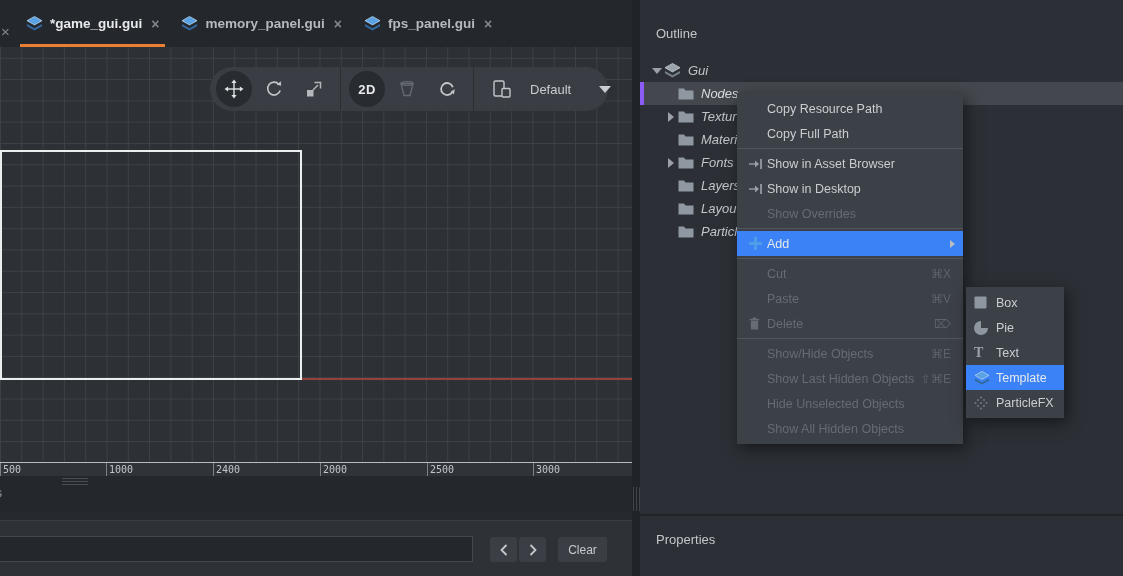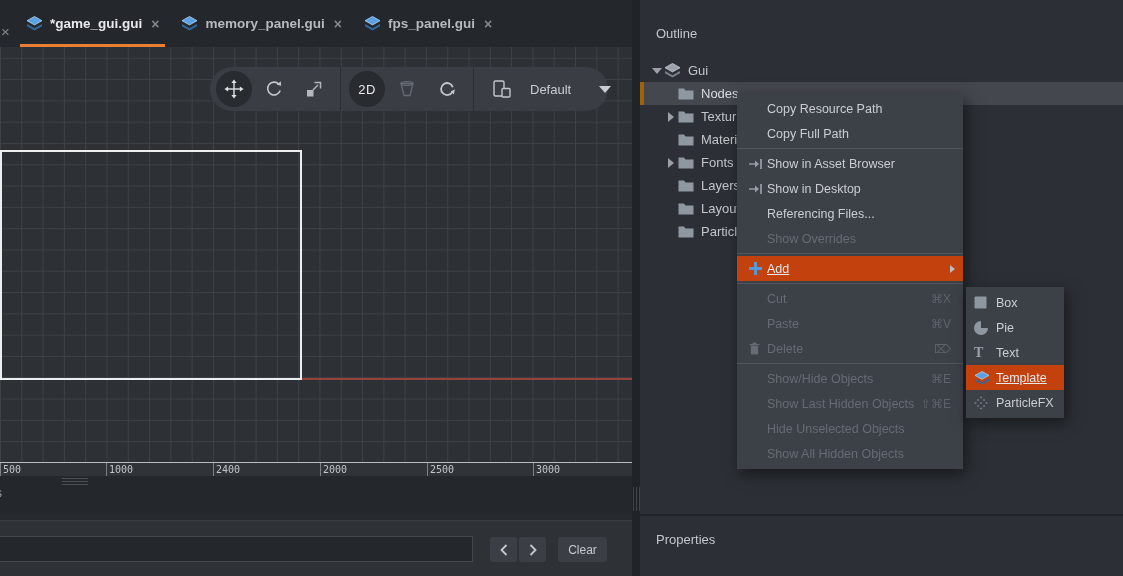--- a/index.html
+++ b/index.html
@@ -41,21 +41,21 @@
   
   #scene-toolbar {
     left:210px; top:20px; width:398px; height:44px; background:#3a3e44;
     border-radius:22px; display:flex; align-items:center; padding-left:6px;
   }
   .tool-circle { width:36px; height:36px; border-radius:50%; background:#282b30;
     display:flex; align-items:center; justify-content:center; flex:0 0 auto; cursor:pointer; }
   .tool-plain { width:36px; height:36px; display:flex; align-items:center; justify-content:center;
     flex:0 0 auto; margin-left:4px; cursor:pointer; }
   .tool-sep { width:1px; height:44px; background:#2b2e33; margin:0 8px; flex:0 0 auto; }
-  .tool-2d-text { font-size:13px; font-weight:normal; color:#e8eaec; letter-spacing:0.5px; }
+  .tool-2d-text { font-size:13px; font-weight:bold; color:#e8eaec; letter-spacing:0.5px; }
   .profile-label { font-size:13px; color:#c9cdd1; margin-left:10px; cursor:pointer; }
   .dd-caret { width:0; height:0; border-left:6px solid transparent; border-right:6px solid transparent;
     border-top:7px solid #c9cdd1; margin-left:28px; cursor:pointer; }
 
   
   #ruler { left:0; top:462px; width:632px; height:14px; background:#303439; border-top:1px solid #b9bdc1; }
   .ruler-tick { position:absolute; top:0; height:14px; }
   .ruler-tick .tick-line { position:absolute; left:0; top:0; width:1px; height:14px; background:#7d8288; }
   .ruler-tick .tick-label { position:absolute; left:3px; top:1px; font-family:"DejaVu Sans Mono",monospace;
     font-size:10px; color:#c2c5c9; white-space:nowrap; }
@@ -80,40 +80,40 @@
 
   
   #v-splitter { left:632px; top:0; width:8px; height:576px; background:#202328; cursor:col-resize; }
   #v-splitter-grip { position:absolute; left:0px; top:487px; width:8px; height:24px; display:flex; gap:2px; justify-content:center; }
   #v-splitter-grip i { display:block; width:1px; height:24px; background:#41454b; }
 
   
   #right-panel { left:640px; top:0; width:483px; height:576px; background:#2c3036; }
   #outline-title { position:absolute; left:16px; top:26px; font-size:13px; color:#c3c7cb; }
   .tree-row { position:absolute; left:0; width:483px; height:23px; display:flex; align-items:center; cursor:pointer; }
-  .tree-row.selected { background:#44484e; border-left:4px solid #a16207; }
-  .tree-label { font-size:13px; color:#c2c6ca; white-space:nowrap; }
+  .tree-row.selected { background:#44484e; border-left:4px solid #8b5cf6; }
+  .tree-label { font-size:13px; color:#c2c6ca; white-space:nowrap;font-style:italic; }
   .tree-row.selected .tree-label { color:#d8dbde; }
   .tw-down { width:0; height:0; border-left:5px solid transparent; border-right:5px solid transparent;
     border-top:6px solid #9aa0a6; }
   .tw-right { width:0; height:0; border-top:5px solid transparent; border-bottom:5px solid transparent;
     border-left:6px solid #9aa0a6; }
   .tw-slot { width:14px; display:flex; justify-content:center; flex:0 0 auto; }
   .ticon { display:flex; align-items:center; justify-content:center; margin-right:7px; flex:0 0 auto; }
 
   #panel-divider { position:absolute; left:0; top:514px; width:483px; height:2px; background:#202328; }
   #properties-title { position:absolute; left:16px; top:532px; font-size:13px; color:#c3c7cb; }
 
   
   #context-menu { left:737px; top:93px; width:226px; background:#3c4047;
     box-shadow:3px 5px 14px rgba(0,0,0,0.5); padding:3px 0; z-index:50; }
   .menu-item { height:25px; display:flex; align-items:center; padding:0 12px; font-size:12.5px;
     color:#caced3; cursor:pointer; position:relative; }
   .menu-item.disabled { color:#666c73; cursor:default; }
-  .menu-item.highlight { background:#c2410c; color:#e6e9ec;text-decoration:underline; }
+  .menu-item.highlight { background:#3b82f6; color:#e6e9ec; }
   .mi-icon { width:18px; display:flex; align-items:center; flex:0 0 auto; }
   .mi-label { white-space:nowrap; }
   .mi-shortcut { margin-left:auto; font-size:12px; color:#8d929a; white-space:nowrap; }
   .menu-item.disabled .mi-shortcut { color:#5d636a; }
   .menu-sep { height:1px; background:#51565c; margin:2px 0; }
   .submenu-arrow { position:absolute; right:8px; width:0; height:0;
     border-top:4px solid transparent; border-bottom:4px solid transparent; border-left:5px solid #b9bec3; }
 
   
   #add-submenu { left:966px; top:287px; width:98px; background:#3c4047;
@@ -392,24 +392,20 @@
   <div class="menu-item">
     <span class="mi-icon">
         <svg width="14" height="12" viewBox="0 0 14 12">
           <line x1="0" y1="6" x2="7" y2="6" stroke="#98a0a8" stroke-width="1.4"></line>
           <path d="M6 2.5 L10 6 6 9.5z" fill="#98a0a8"></path>
           <line x1="12" y1="1" x2="12" y2="11" stroke="#98a0a8" stroke-width="1.7"></line>
         </svg>
       </span>
     <span class="mi-label">Show in Desktop</span>
   </div>
-  <div class="menu-item">
-    <span class="mi-icon"></span>
-      <span class="mi-label">Referencing Files...</span>
-  </div>
   <div class="menu-item disabled">
     <span class="mi-icon"></span>
       <span class="mi-label">Show Overrides</span>
   </div>
   <div class="menu-sep"></div>
   <div class="menu-item highlight">
     <span class="mi-icon">
         <svg width="13" height="13" viewBox="0 0 13 13">
           <rect x="5.1" y="0" width="2.8" height="13" fill="#4da0e8"></rect>
           <rect x="0" y="5.1" width="13" height="2.8" fill="#4da0e8"></rect>

